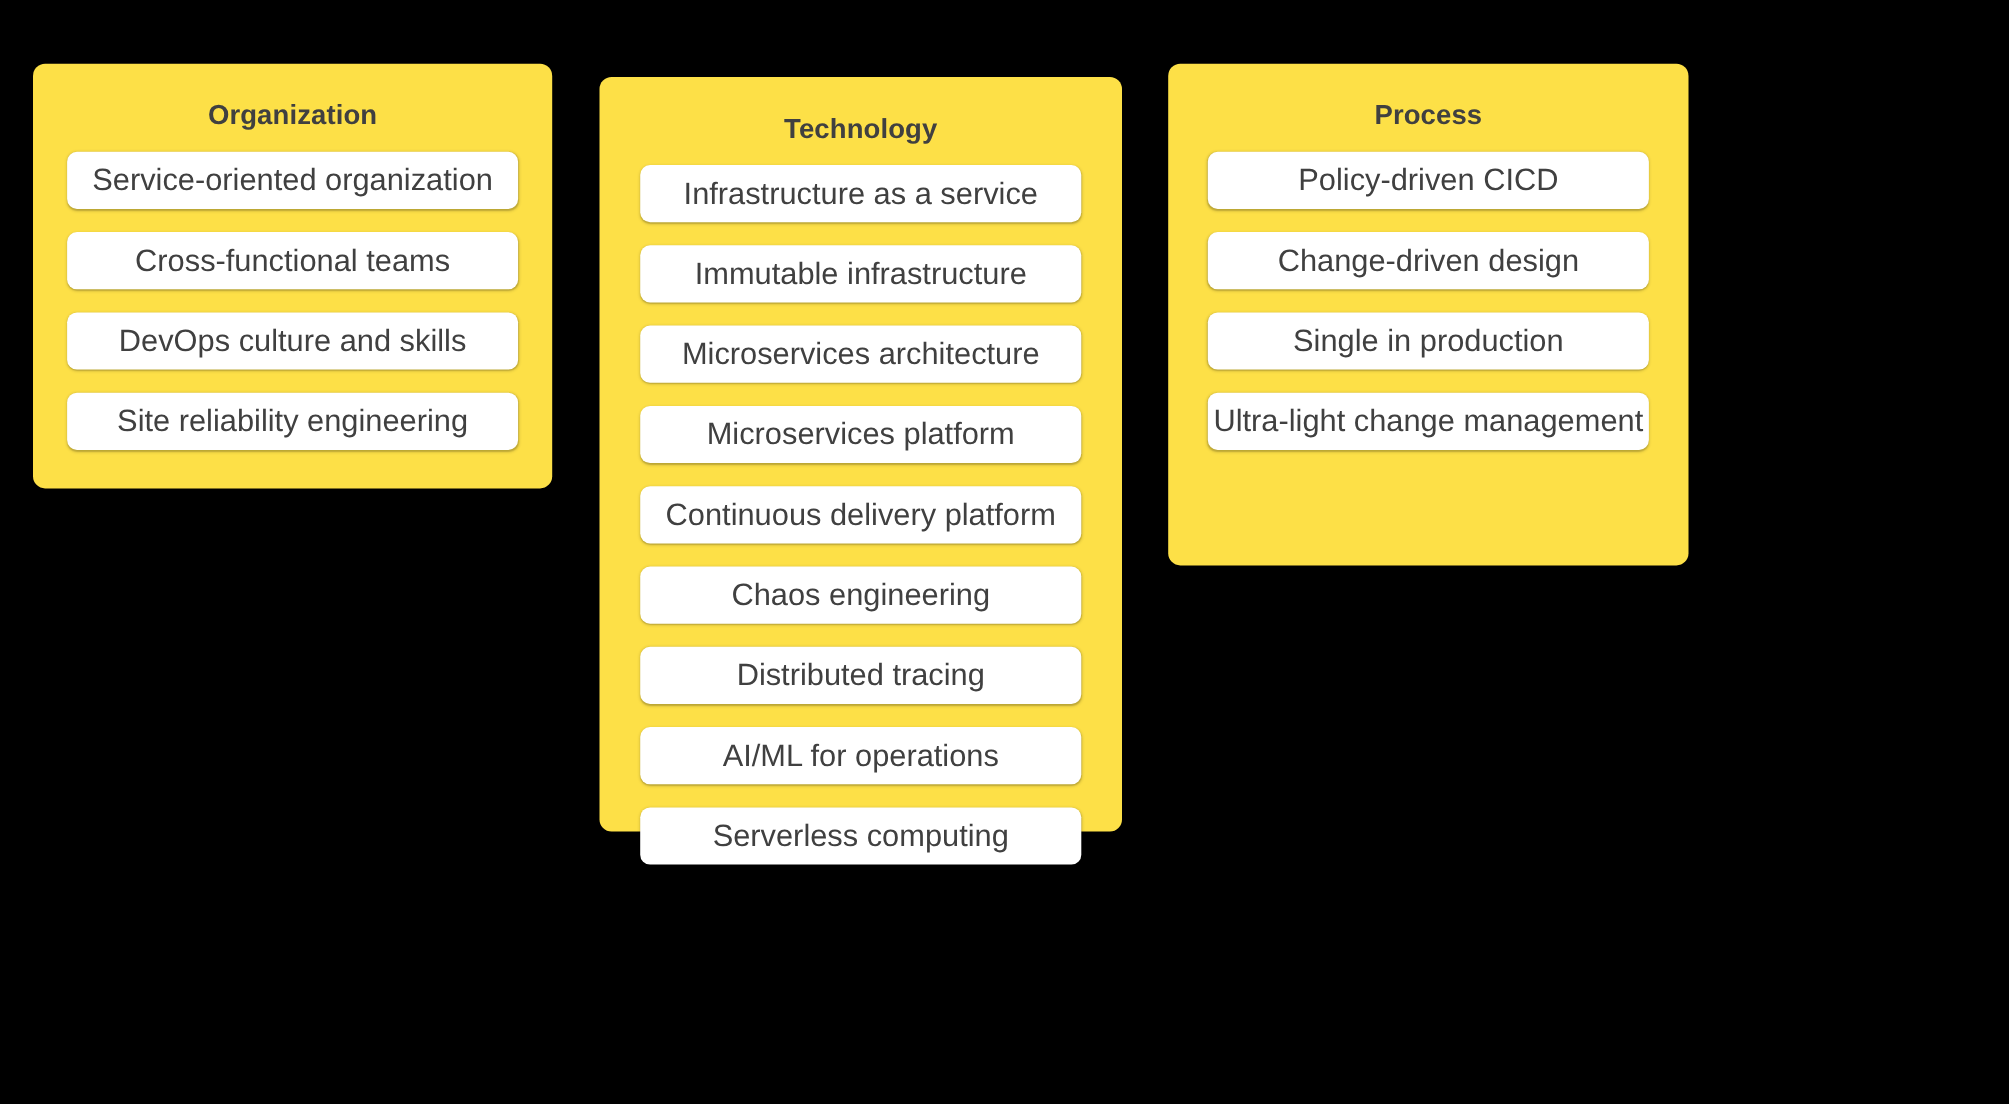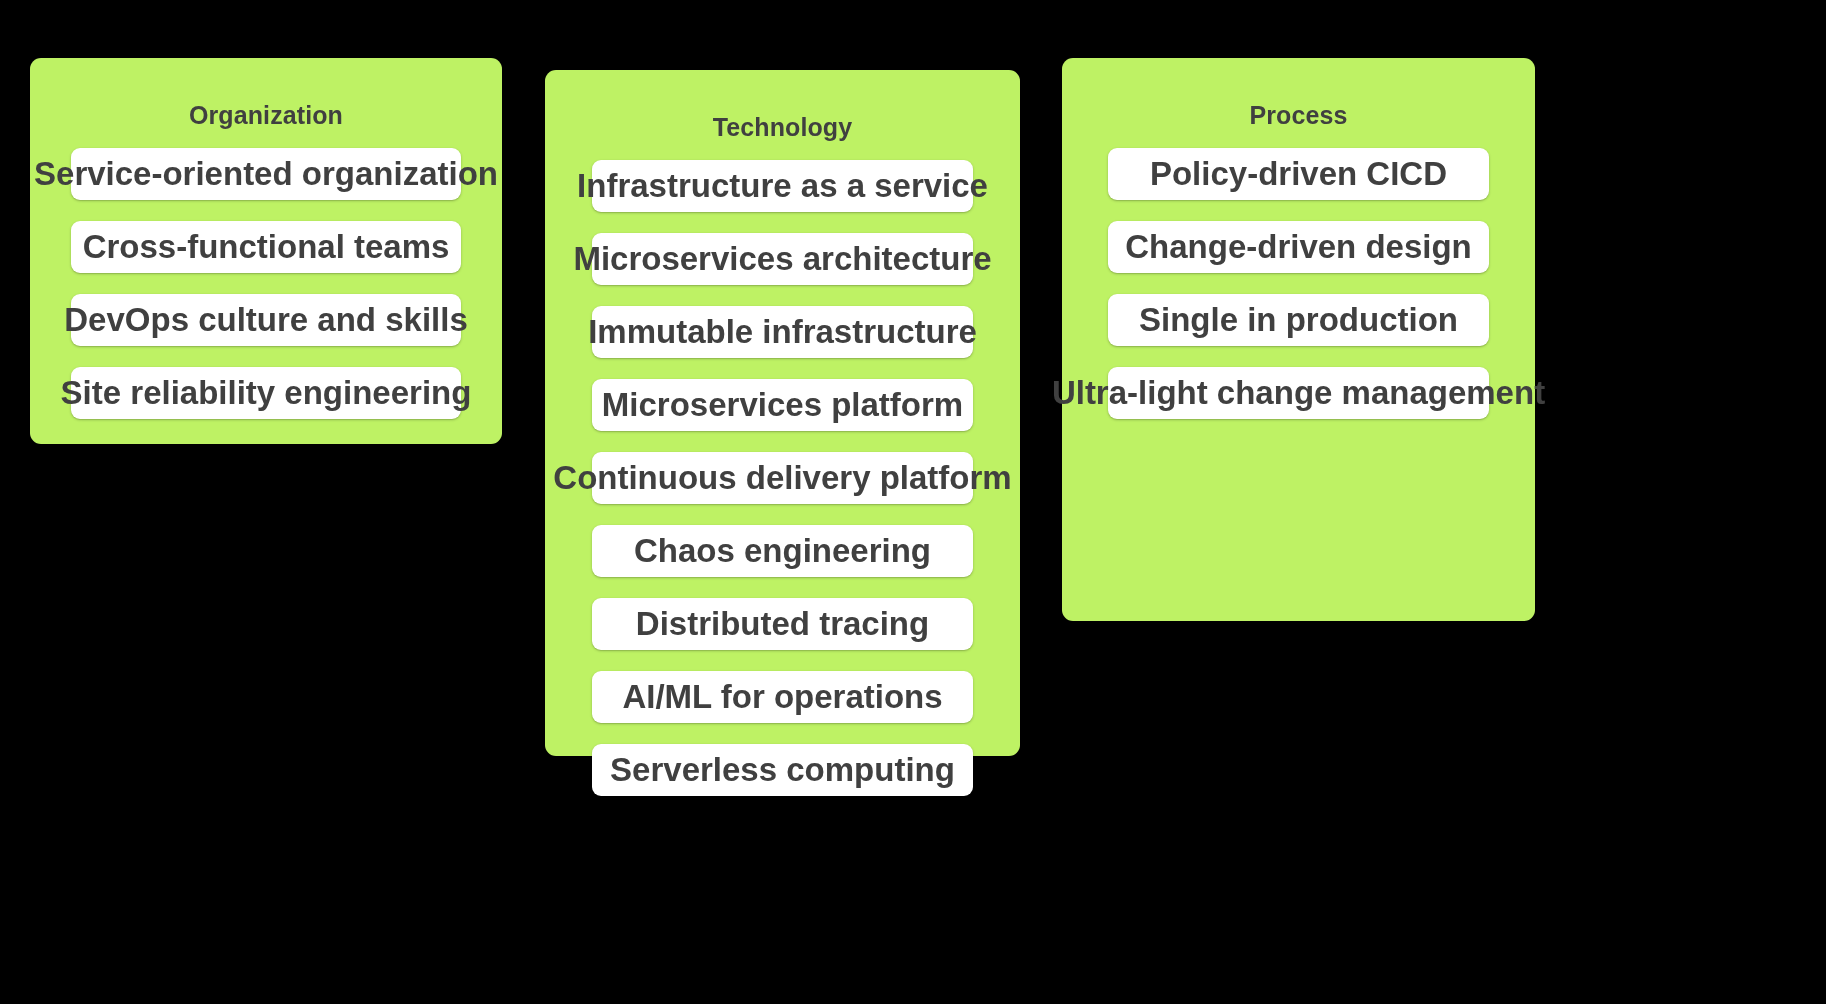--- a/index.html
+++ b/index.html
@@ -18,24 +18,24 @@
 
   #board {
     position: relative;
     width: 1826px;
     height: 1004px;
     background: #000000;
   }
 
   .column {
     position: absolute;
-    background: #bef264;
+    background: #fde047;
     border-radius: 11px;
     box-sizing: border-box;
-    padding: 14px;
+    padding: 4px;
   }
 
   .column-title {
     text-align: center;
     font-size: 25px;
     font-weight: bold;
     color: #404040;
     letter-spacing: 0.1px;
     line-height: 1;
     padding-top: 31px;
@@ -46,22 +46,22 @@
   .item-list {
     list-style: none;
     margin: 0;
     padding: 0;
   }
 
   .item {
     background: #ffffff;
     border-radius: 9px;
     color: #404040;
-    font-size: 33px;
-    font-weight: 700;
+    font-size: 28px;
+    font-weight: 400;
     text-align: center;
     box-sizing: border-box;
     display: flex;
     align-items: center;
     justify-content: center;
     box-shadow: 0 1px 3px rgba(0,0,0,0.20), 0 1px 1px rgba(0,0,0,0.10);
     white-space: nowrap;
   }
 
   
@@ -82,21 +82,21 @@
     height: 686px;
     margin-top: 12px;
   }
   #col-technology .item-list { padding: 20px 33px 0 33px; }
   #col-technology .item { height: 52px; margin-bottom: 21px; }
 
   #col-process {
     left: 1062px;
     top: 58px;
     width: 473px;
-    height: 563px;
+    height: 456px;
   }
   #col-process .item-list { padding: 20px 32px 0 32px; }
   #col-process .item { height: 52px; margin-bottom: 21px; text-align: right; }
 </style>
 </head>
 <body>
 
 <div id="board">
 
   <section class="column" id="col-organization">
@@ -106,22 +106,22 @@
       <li class="item">Cross-functional teams</li>
       <li class="item">DevOps culture and skills</li>
       <li class="item">Site reliability engineering</li>
     </ul>
   </section>
 
   <section class="column" id="col-technology">
     <h2 class="column-title">Technology</h2>
     <ul class="item-list">
       <li class="item">Infrastructure as a service</li>
+      <li class="item">Immutable infrastructure</li>
       <li class="item">Microservices architecture</li>
-      <li class="item">Immutable infrastructure</li>
       <li class="item">Microservices platform</li>
       <li class="item">Continuous delivery platform</li>
       <li class="item">Chaos engineering</li>
       <li class="item">Distributed tracing</li>
       <li class="item">AI/ML for operations</li>
       <li class="item">Serverless computing</li>
     </ul>
   </section>
 
   <section class="column" id="col-process">

